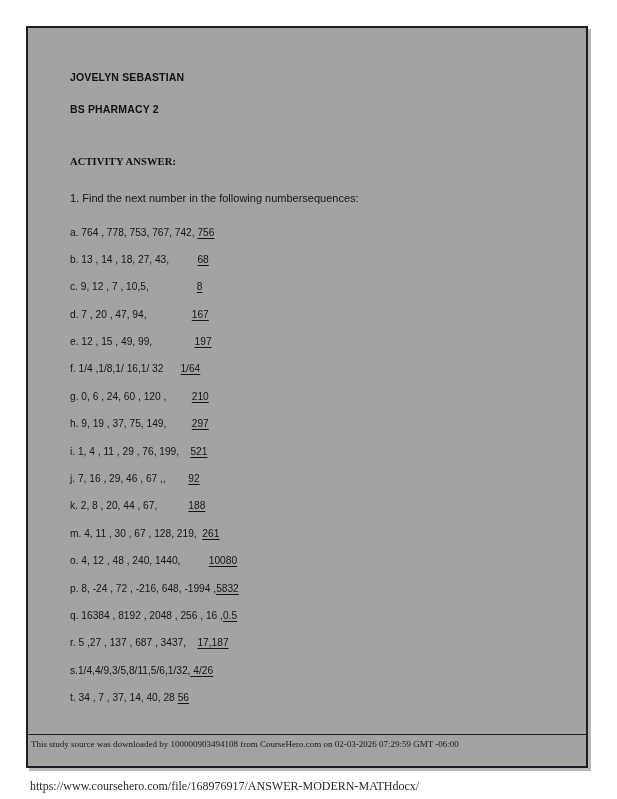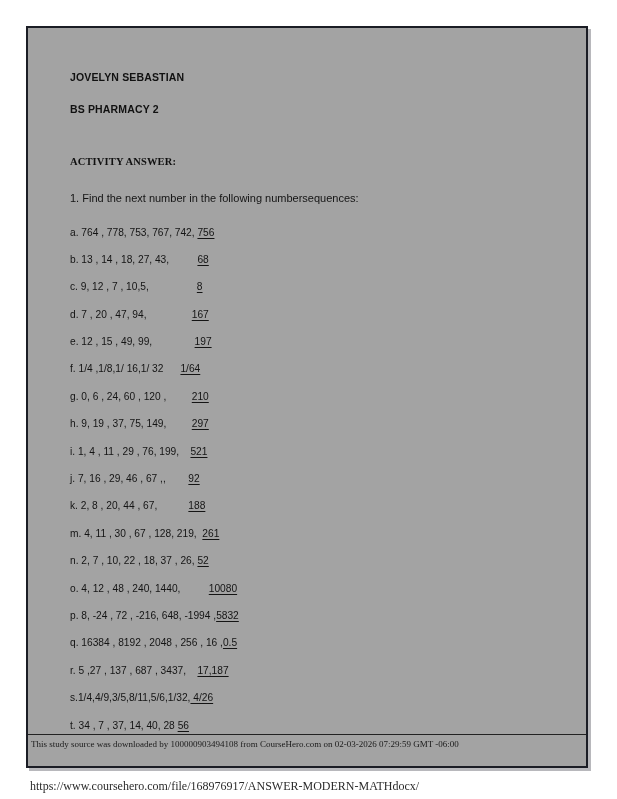--- a/index.html
+++ b/index.html
@@ -147,21 +147,20 @@
         <li class="sequence-row"><span class="seq-question">c. 9, 12 , 7 , 10,5,                 </span><span class="seq-answer">8</span></li>
         <li class="sequence-row"><span class="seq-question">d. 7 , 20 , 47, 94,                </span><span class="seq-answer">167</span></li>
         <li class="sequence-row"><span class="seq-question">e. 12 , 15 , 49, 99,               </span><span class="seq-answer">197</span></li>
         <li class="sequence-row"><span class="seq-question">f. 1/4 ,1/8,1/ 16,1/ 32      </span><span class="seq-answer">1/64</span></li>
         <li class="sequence-row"><span class="seq-question">g. 0, 6 , 24, 60 , 120 ,         </span><span class="seq-answer">210</span></li>
         <li class="sequence-row"><span class="seq-question">h. 9, 19 , 37, 75, 149,         </span><span class="seq-answer">297</span></li>
         <li class="sequence-row"><span class="seq-question">i. 1, 4 , 11 , 29 , 76, 199,    </span><span class="seq-answer">521</span></li>
         <li class="sequence-row"><span class="seq-question">j. 7, 16 , 29, 46 , 67 ,,        </span><span class="seq-answer">92</span></li>
         <li class="sequence-row"><span class="seq-question">k. 2, 8 , 20, 44 , 67,           </span><span class="seq-answer">188</span></li>
         <li class="sequence-row"><span class="seq-question">m. 4, 11 , 30 , 67 , 128, 219,  </span><span class="seq-answer">261</span></li>
-        <li class="sequence-row"><span class="seq-question">n. 2, 7 , 10, 22 , 18, 37 , 26, </span><span class="seq-answer">52</span></li>
         <li class="sequence-row"><span class="seq-question">o. 4, 12 , 48 , 240, 1440,          </span><span class="seq-answer">10080</span></li>
         <li class="sequence-row"><span class="seq-question">p. 8, -24 , 72 , -216, 648, -1994 ,</span><span class="seq-answer">5832</span></li>
         <li class="sequence-row"><span class="seq-question">q. 16384 , 8192 , 2048 , 256 , 16 ,</span><span class="seq-answer">0.5</span></li>
         <li class="sequence-row"><span class="seq-question">r. 5 ,27 , 137 , 687 , 3437,    </span><span class="seq-answer">17,187</span></li>
         <li class="sequence-row"><span class="seq-question">s.1/4,4/9,3/5,8/11,5/6,1/32,</span><span class="seq-answer"> 4/26</span></li>
         <li class="sequence-row"><span class="seq-question">t. 34 , 7 , 37, 14, 40, 28 </span><span class="seq-answer">56</span></li>
       </ul>
 
   </div>
 

